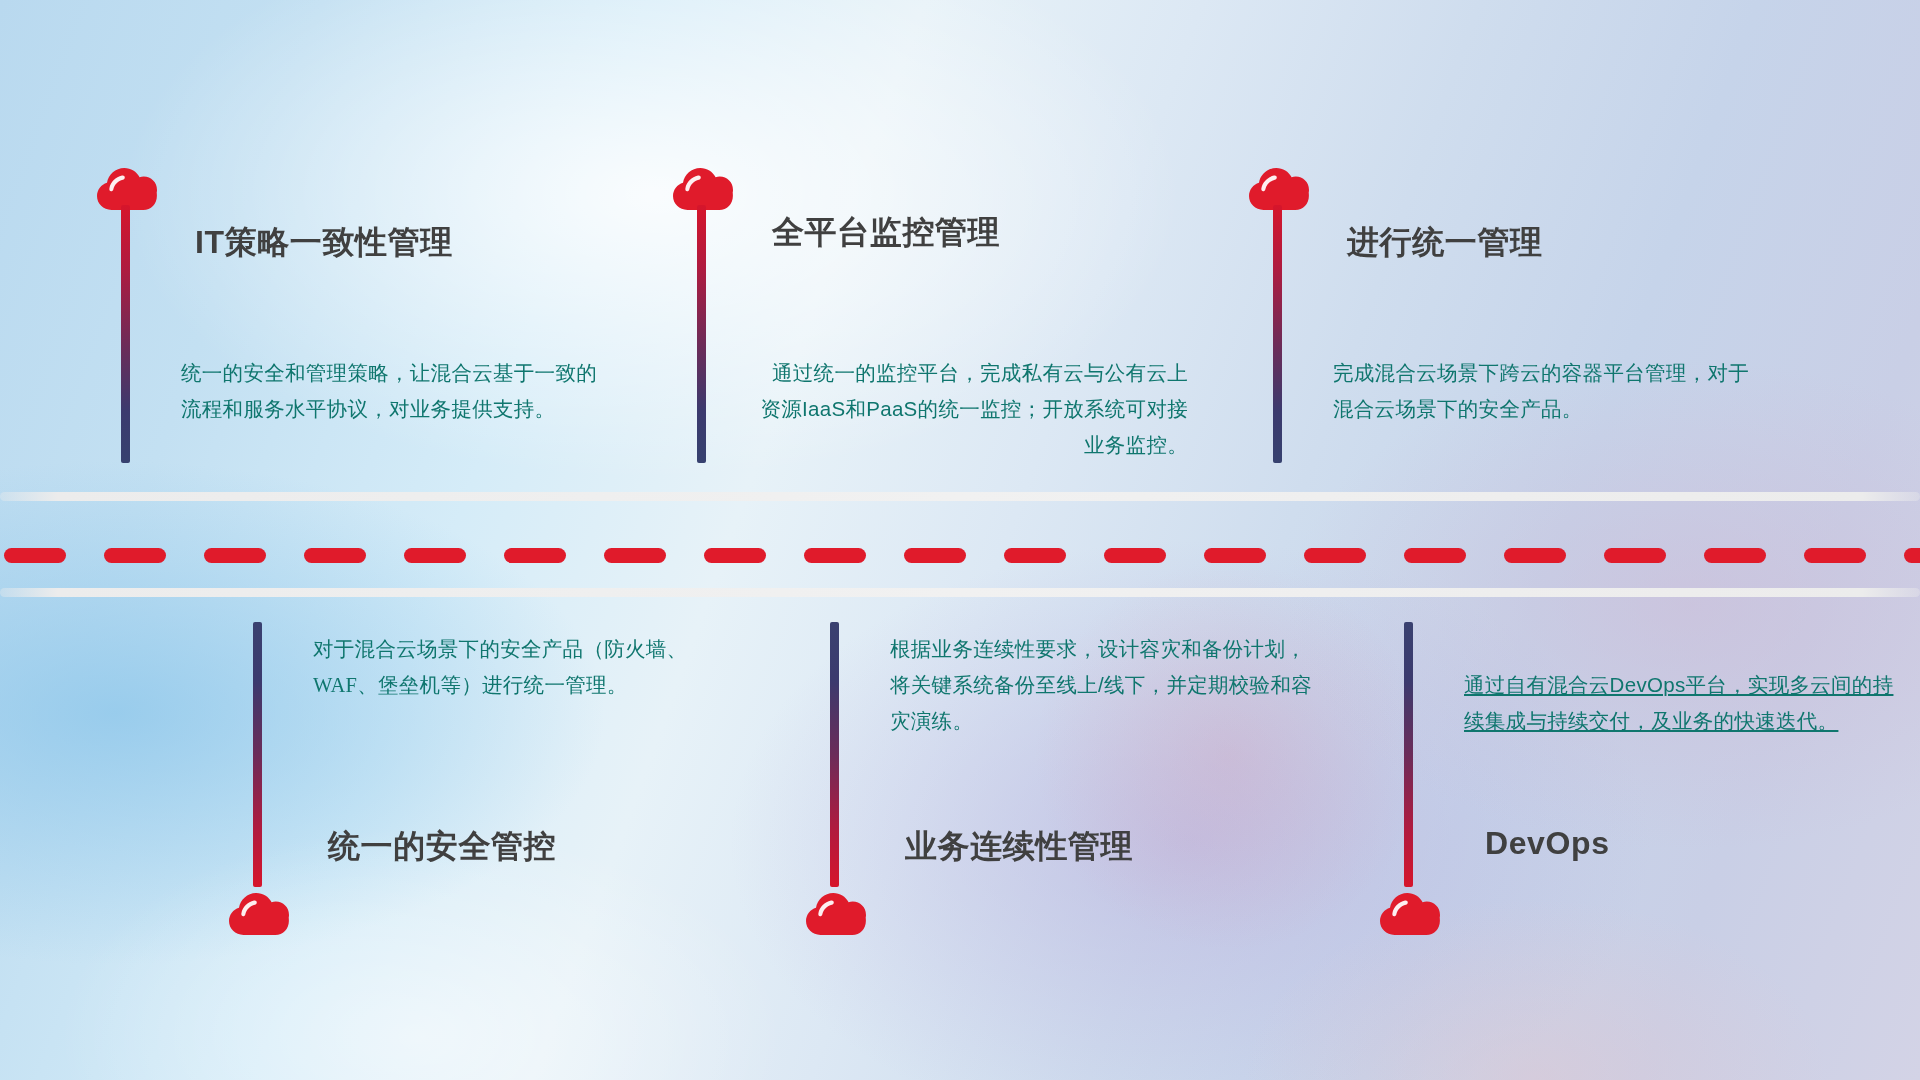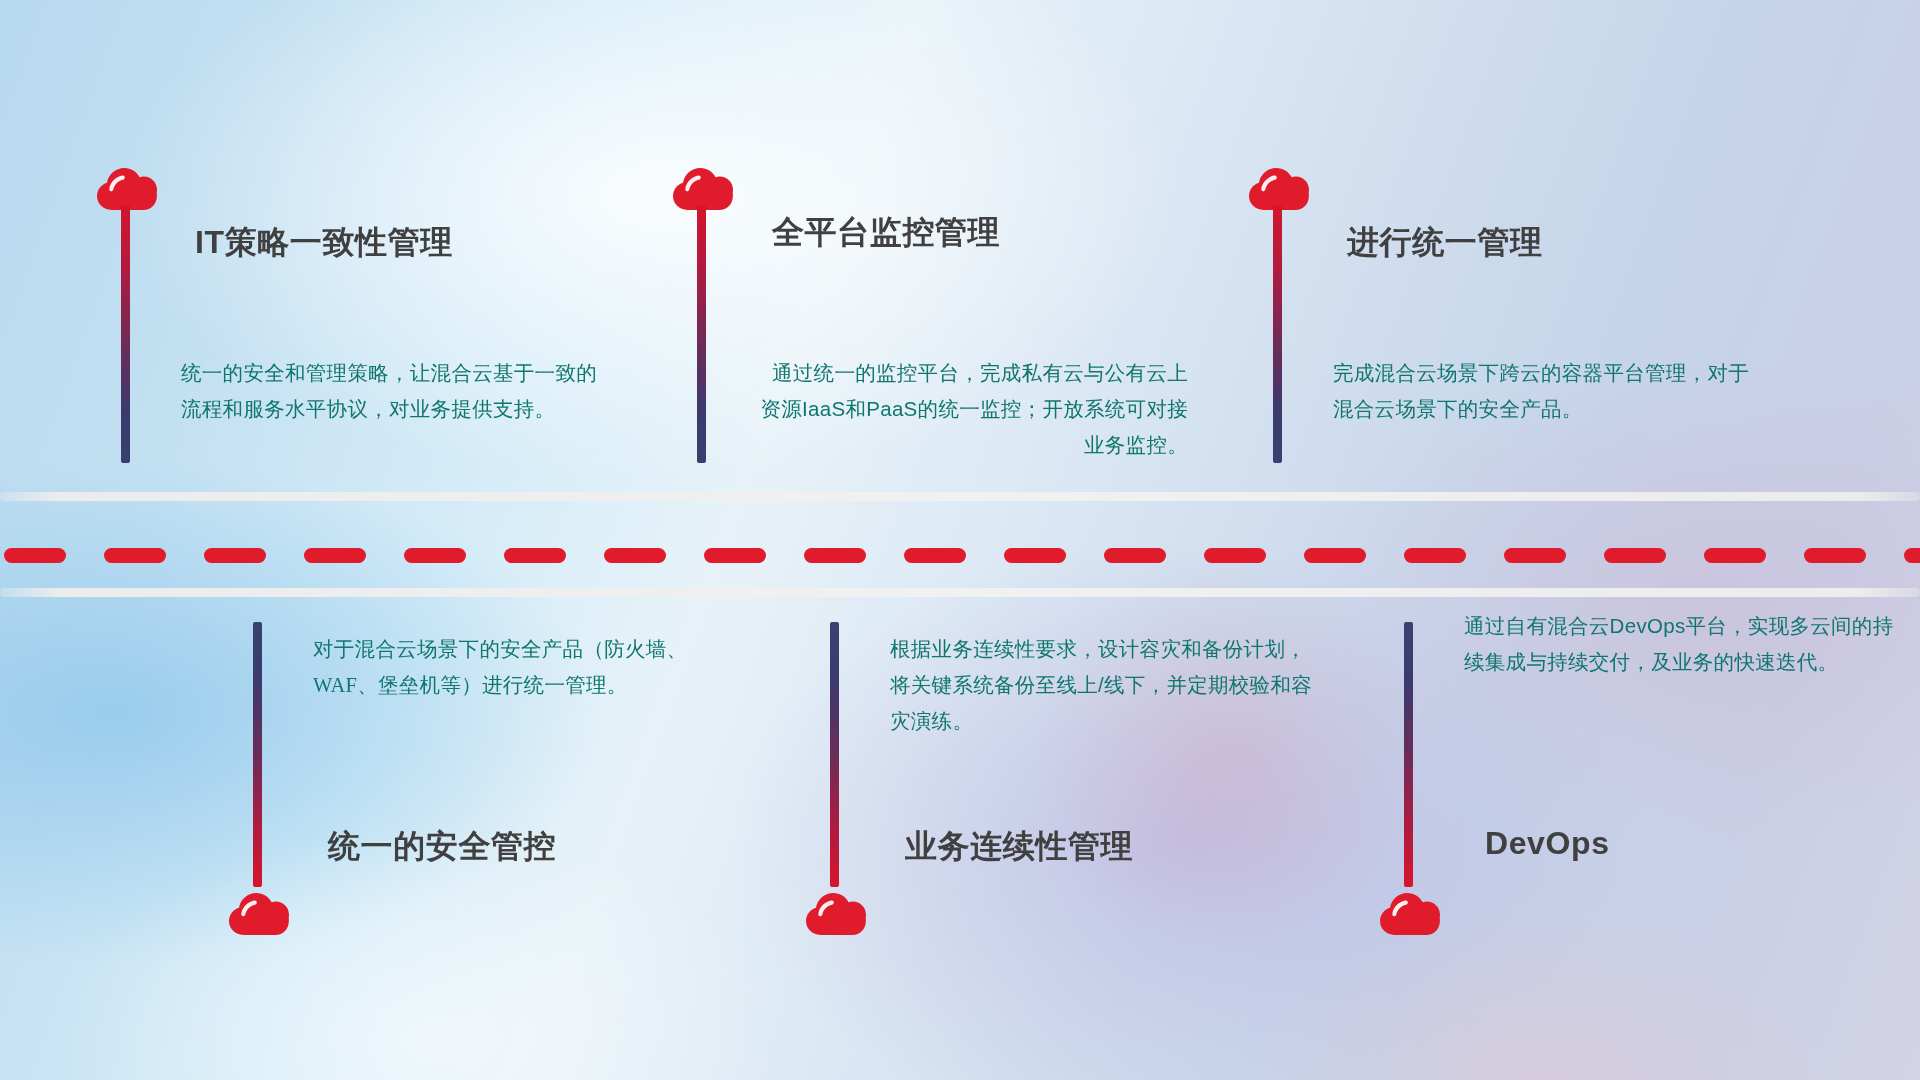--- a/index.html
+++ b/index.html
@@ -193,21 +193,21 @@
     <span class="cloud" style="left:805px; top:888px;">
       <svg viewBox="0 0 62 48" width="62" height="48">
         <path d="M15.5 47C7.2 47 1 40.8 1 33.1c0-6.3 4.2-11.6 10-13.4C12.3 11.6 19.5 5 28.3 5c6.6 0 12.4 3.7 15.3 9.2 1.3-.4 2.7-.6 4.1-.6 7.6 0 13.3 5.9 13.3 13.3 0 .9-.1 1.8-.3 2.7 .1 1 .2 2 .2 3.1C60.9 41 55 47 47.3 47H15.5z" fill="#e01b2b"></path>
         <path d="M13.4 25.2c1.2-6.2 6.2-11.2 12.6-12.6 1.6-.4 2.8.6 2.8 1.9 0 1.1-.8 2-1.9 2.2-4.8 1.1-8.6 4.9-9.6 9.7-.2 1.1-1.1 1.8-2.2 1.8-1.3 0-2-1.1-1.7-3z" fill="#ffffff" opacity="0.93"></path>
       </svg>
     </span>
   </div>
 
   <div class="col">
     <span class="stem stem-bot" style="left:1404px; top:622px; height:265px;"></span>
-    <span class="desc" style="left:1464px; top:608px; width:430px;">通过自有混合云DevOps平台，实现多云间的持续集成与持续交付，及业务的快速迭代。</span>
+    <span class="desc" style="left:1464px; top:667px; width:430px;text-decoration:underline;">通过自有混合云DevOps平台，实现多云间的持续集成与持续交付，及业务的快速迭代。</span>
     <span class="title" style="left:1470px; top:825px;">DevOps</span>
     <span class="cloud" style="left:1379px; top:888px;">
       <svg viewBox="0 0 62 48" width="62" height="48">
         <path d="M15.5 47C7.2 47 1 40.8 1 33.1c0-6.3 4.2-11.6 10-13.4C12.3 11.6 19.5 5 28.3 5c6.6 0 12.4 3.7 15.3 9.2 1.3-.4 2.7-.6 4.1-.6 7.6 0 13.3 5.9 13.3 13.3 0 .9-.1 1.8-.3 2.7 .1 1 .2 2 .2 3.1C60.9 41 55 47 47.3 47H15.5z" fill="#e01b2b"></path>
         <path d="M13.4 25.2c1.2-6.2 6.2-11.2 12.6-12.6 1.6-.4 2.8.6 2.8 1.9 0 1.1-.8 2-1.9 2.2-4.8 1.1-8.6 4.9-9.6 9.7-.2 1.1-1.1 1.8-2.2 1.8-1.3 0-2-1.1-1.7-3z" fill="#ffffff" opacity="0.93"></path>
       </svg>
     </span>
   </div>
 
 </div>

